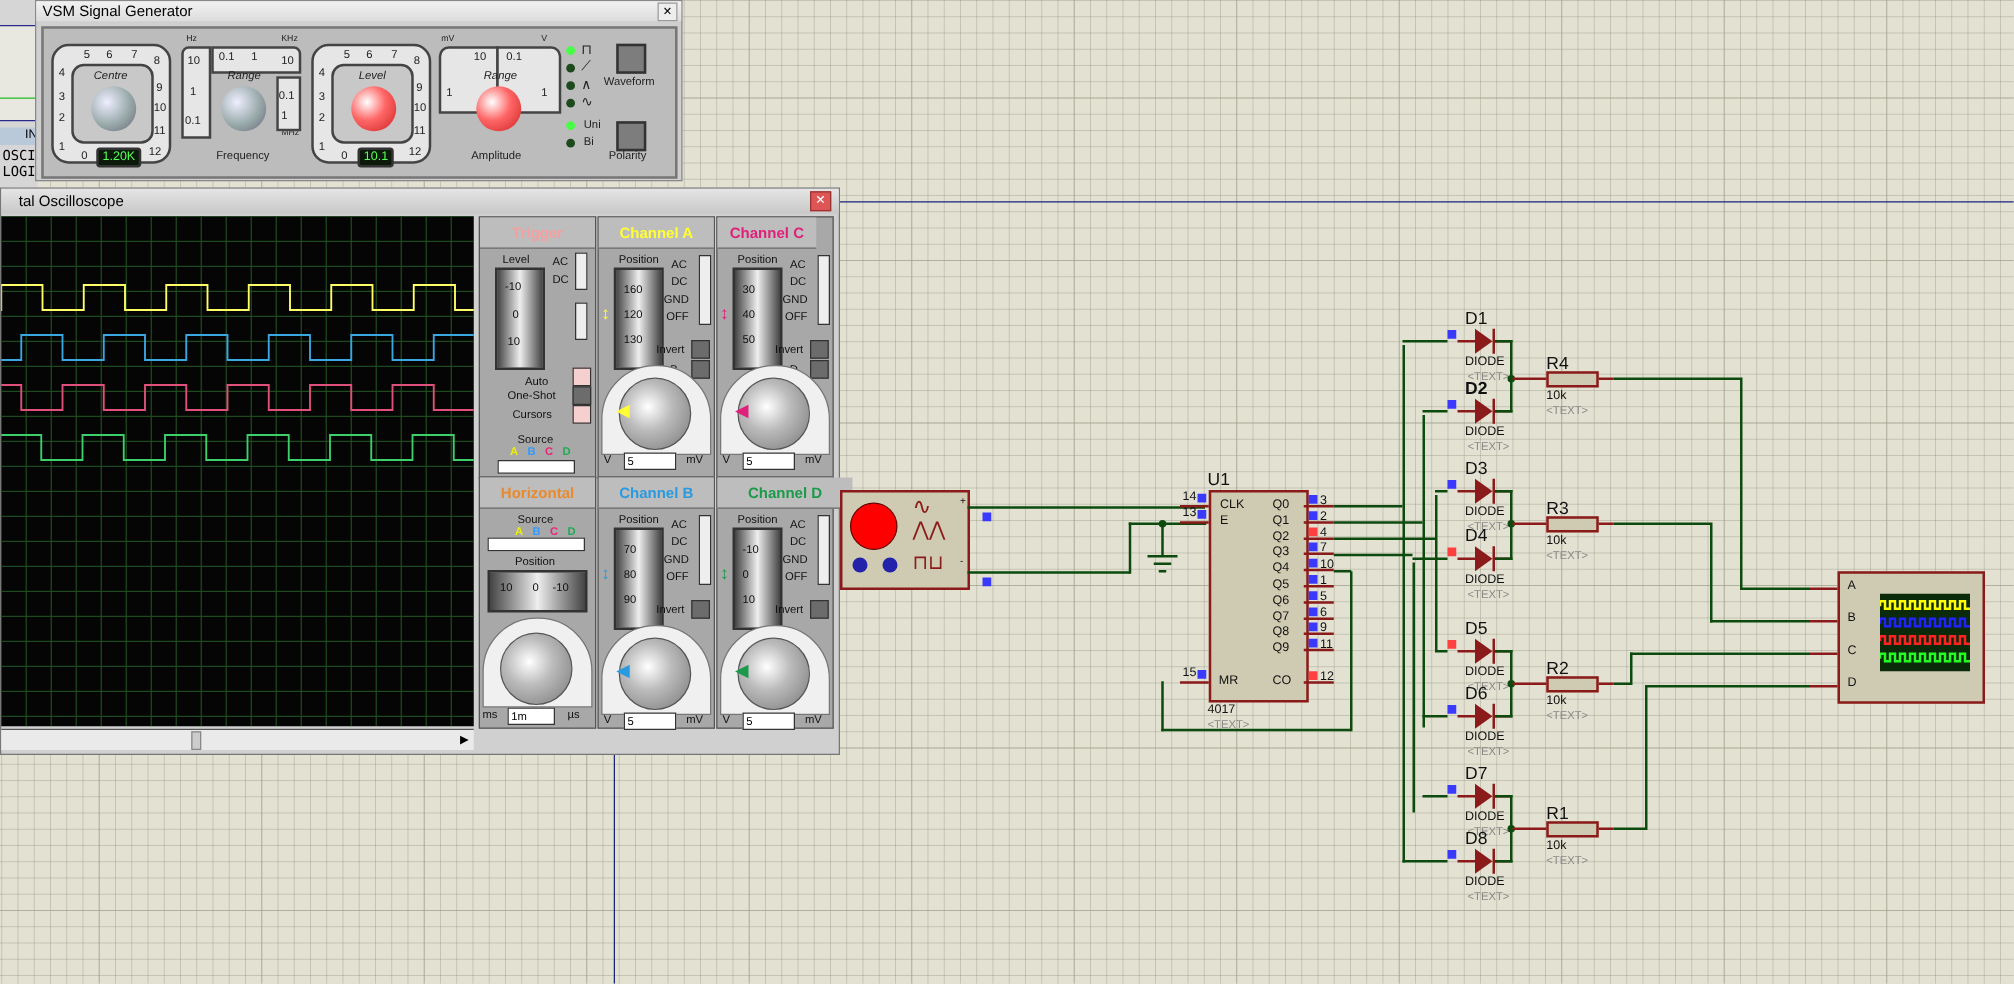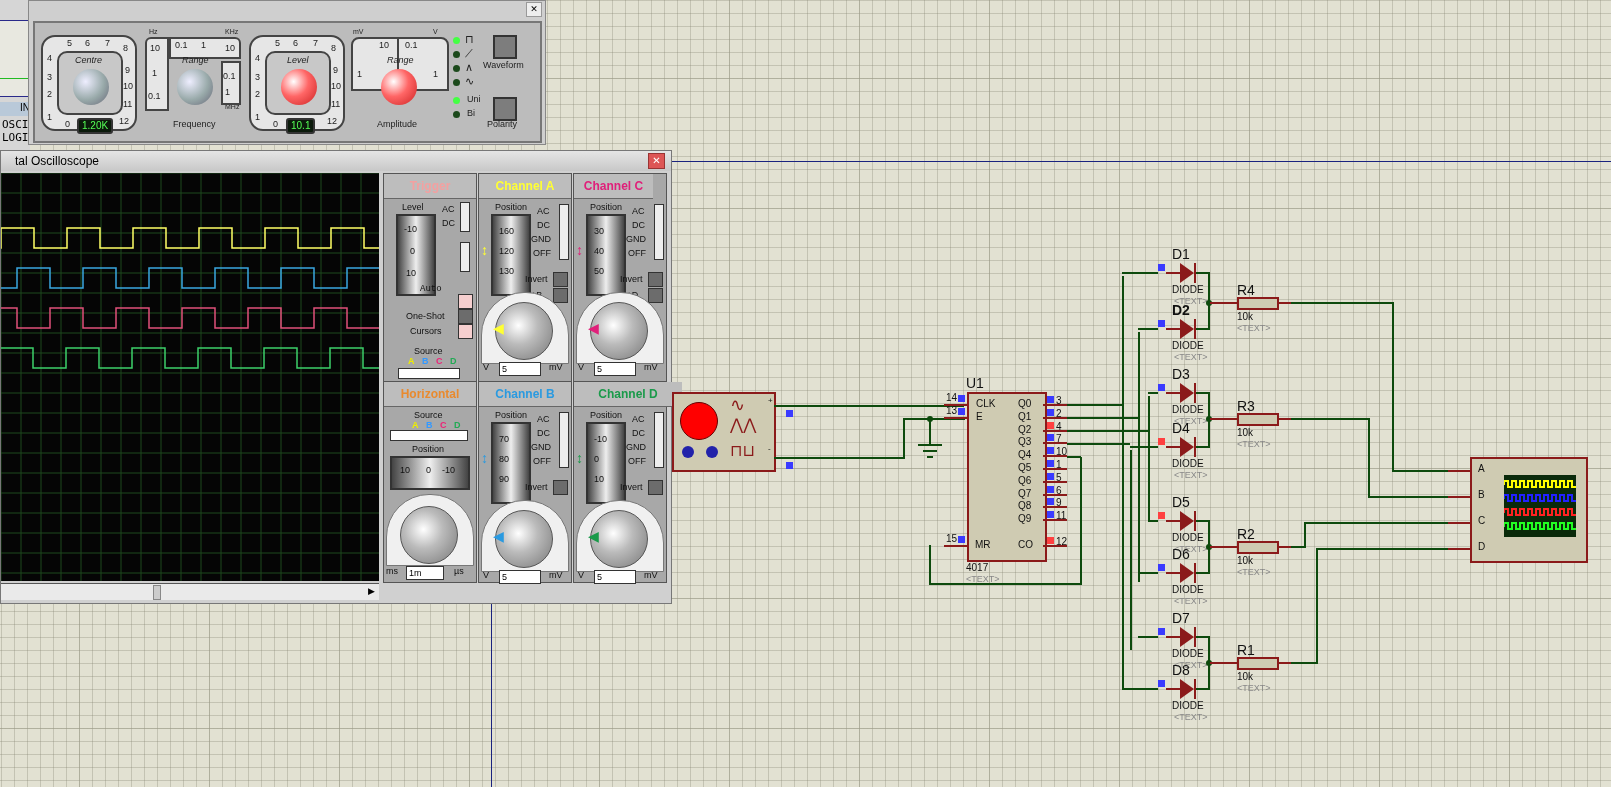--- a/index.html
+++ b/index.html
@@ -67,20 +67,21 @@
 
 <div class="abs" style="left:0;top:0;width:30px;height:150px;background:#d6d6d6;">
   <div class="abs" style="left:0;top:20px;width:30px;height:75px;border:1px solid #2a2a8a;border-left:none;background:#e8e8e0;"></div>
   <div class="abs" style="left:0;top:78px;width:30px;height:1px;background:#2b2;"></div>
   <div class="abs" style="left:0;top:102px;width:30px;height:14px;background:#b9c9d9;font-size:10px;text-align:right;">IN</div>
   <div class="abs" style="left:2px;top:118px;font-size:11px;font-family:'DejaVu Sans Mono',monospace;">OSCI</div>
   <div class="abs" style="left:2px;top:131px;font-size:11px;font-family:'DejaVu Sans Mono',monospace;">LOGI</div>
 </div>
 
 <div class="siggen">
+  <div class="title">VSM Signal Generator</div>
   <div class="close">✕</div>
   <div class="body">
 
     <div class="arc" style="left:6px;top:12px;width:92px;height:92px;border-radius:14px;"></div>
     <div class="arc" style="left:22px;top:28px;width:62px;height:60px;background:#c8c8c8;border-radius:10px;"></div>
     <span class="lbl" style="left:32px;top:15px;">5</span>
     <span class="lbl" style="left:50px;top:15px;">6</span>
     <span class="lbl" style="left:70px;top:15px;">7</span>
     <span class="lbl" style="left:88px;top:20px;">8</span>
     <span class="lbl" style="left:12px;top:30px;">4</span>
@@ -224,21 +225,21 @@
     <div class="phead" style="left:0;top:0;width:92px;color:#f4a0a0;">Trigger</div>
     <span class="s" style="left:18px;top:28px;">Level</span>
     <div class="drum" style="left:12px;top:40px;"></div>
     <span class="s" style="left:20px;top:50px;">-10</span>
     <span class="s" style="left:26px;top:72px;">0</span>
     <span class="s" style="left:22px;top:94px;">10</span>
     <span class="s" style="left:58px;top:30px;">AC</span>
     <span class="s" style="left:58px;top:44px;">DC</span>
     <div class="abs" style="left:76px;top:28px;width:8px;height:28px;background:#eee;border:1px solid #333;"></div>
     <div class="abs" style="left:76px;top:68px;width:8px;height:28px;background:#eee;border:1px solid #333;"></div>
-    <span class="s" style="left:36px;top:110px;font-family:Liberation Mono, monospace;">Auto</span>
+    <span class="s" style="left:36px;top:126px;">Auto</span>
     <div class="smallbtn pink" style="left:74px;top:120px;"></div>
     <span class="s" style="left:22px;top:137px;">One-Shot</span>
     <div class="smallbtn" style="left:74px;top:135px;"></div>
     <span class="s" style="left:26px;top:152px;">Cursors</span>
     <div class="smallbtn pink" style="left:74px;top:150px;"></div>
     <span class="s" style="left:30px;top:172px;">Source</span>
     <span class="s" style="left:24px;top:182px;color:#ee0;font-weight:bold;">A</span>
     <span class="s" style="left:38px;top:182px;color:#39f;font-weight:bold;">B</span>
     <span class="s" style="left:52px;top:182px;color:#e27;font-weight:bold;">C</span>
     <span class="s" style="left:66px;top:182px;color:#2a5;font-weight:bold;">D</span>

